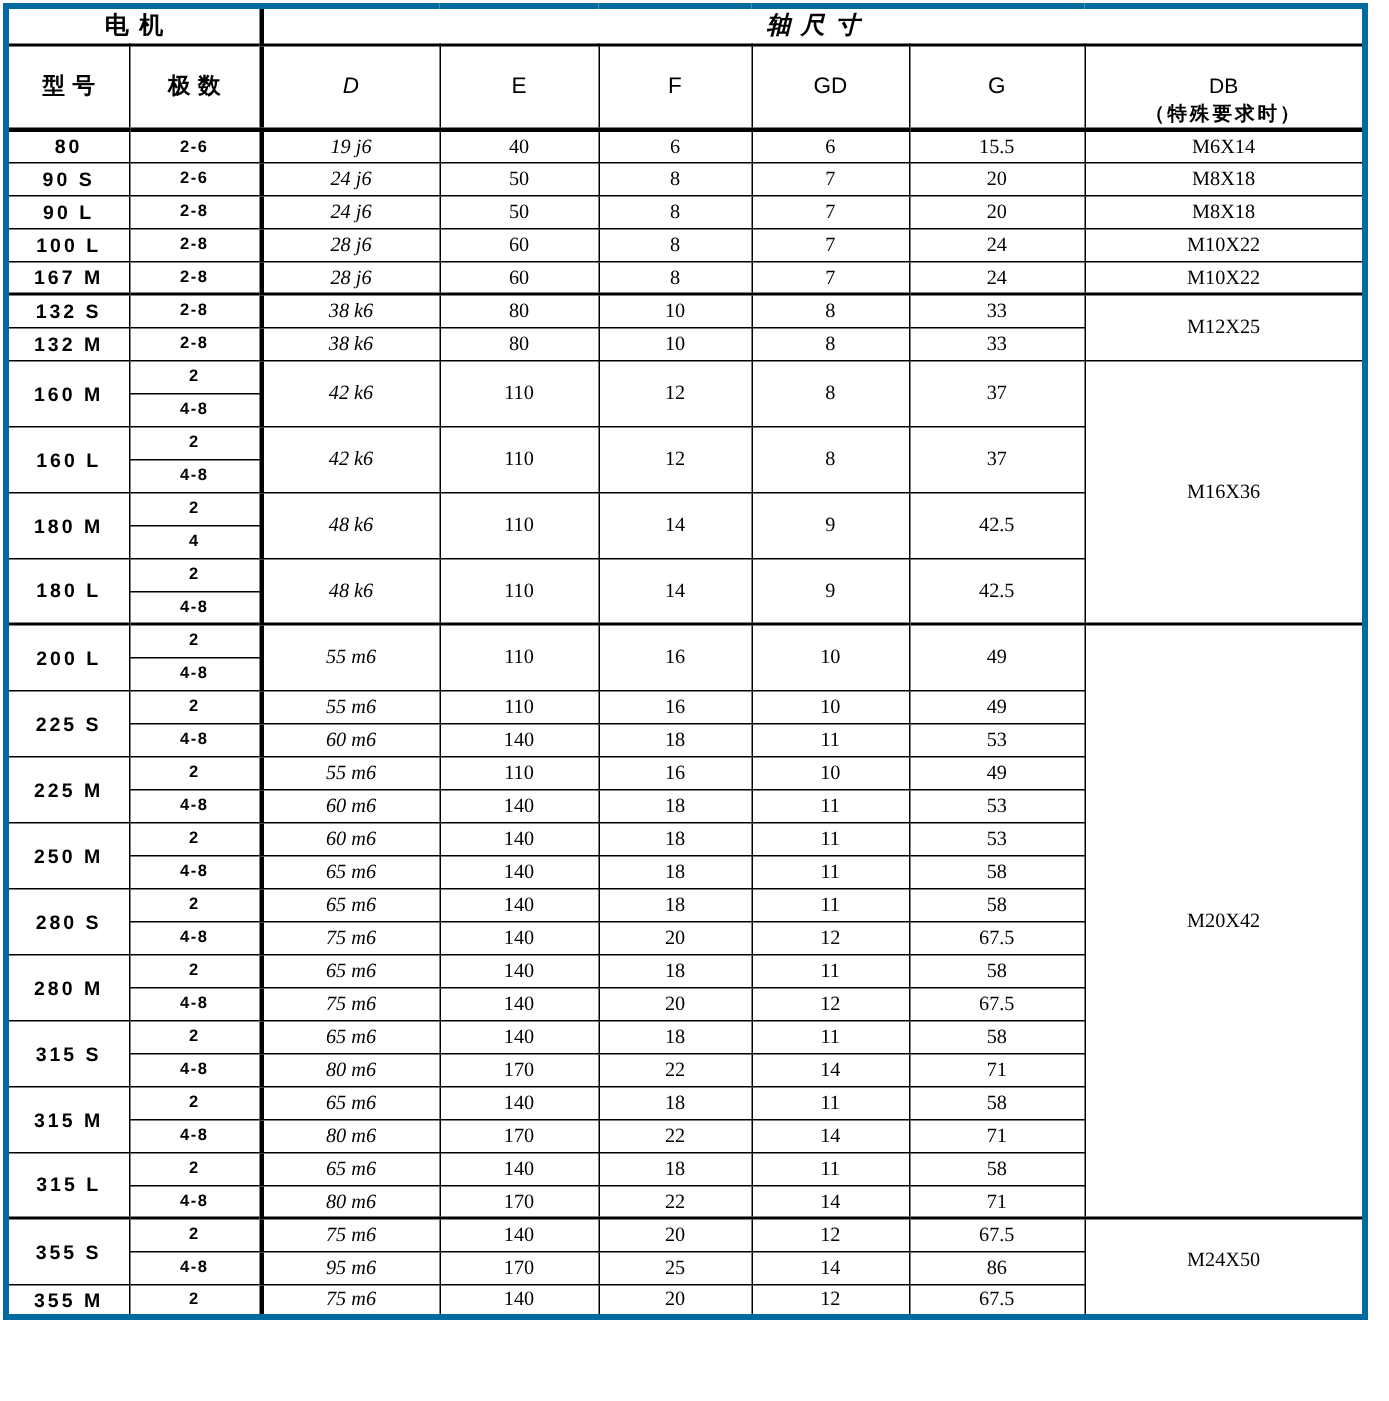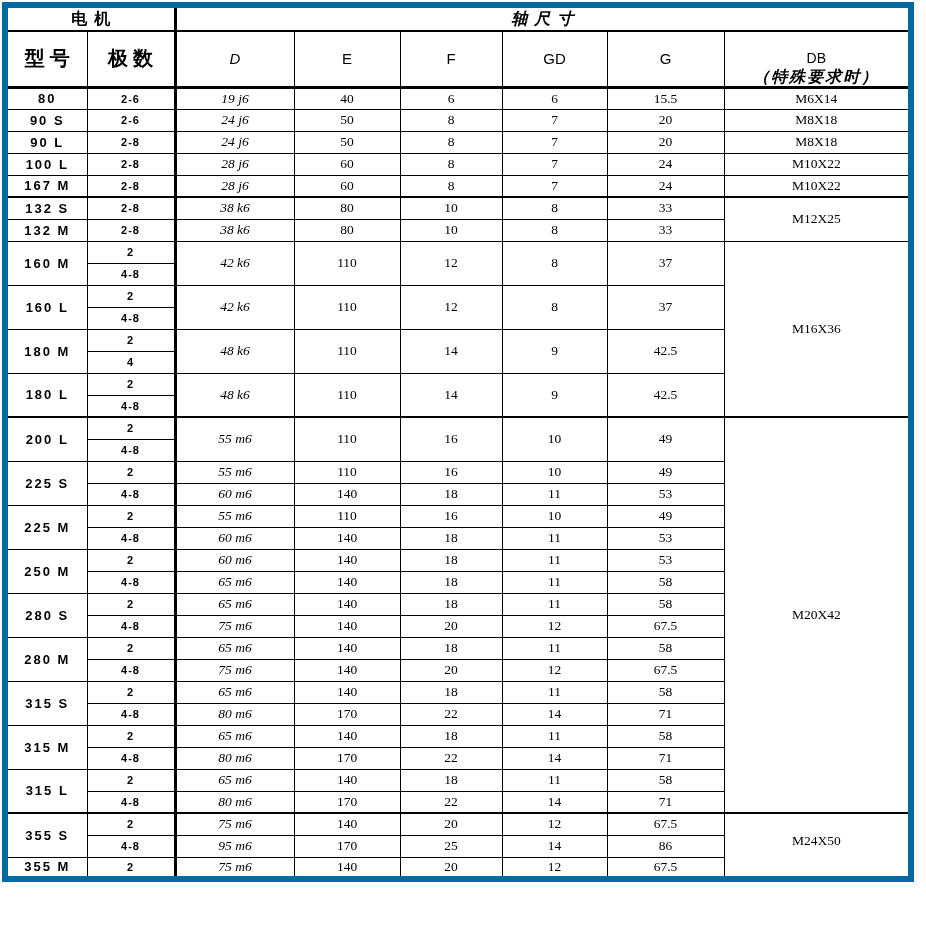--- a/index.html
+++ b/index.html
@@ -1,36 +1,36 @@
 <!DOCTYPE html>
 <html><head>
 <meta charset="utf-8">
 <style>
   html,body{margin:0;padding:0;background:#fff;}
   body{width:926px;font-family:"Liberation Sans",sans-serif;color:#000;}
   .sheet{padding:2px;}
-  table{border-collapse:collapse;table-layout:fixed;width:792px;border:6px solid #0369a1;}
+  table{border-collapse:collapse;table-layout:fixed;width:792px;border:4px solid #0369a1;}
   col.c-model{width:82px}
   col.c-poles{width:88px}
   col.c-d{width:119px}
   col.c-e{width:106px}
   col.c-f{width:102px}
   col.c-gd{width:105px}
   col.c-g{width:117px}
   col.c-db{width:187px}
   th,td{border:1px solid #000;padding:0;text-align:center;vertical-align:middle;overflow:hidden;background:#fff;}
   
   tr.hrow1{height:26px}
   tr.hrow2{height:56px}
   .hg{font-weight:bold;font-size:16px;letter-spacing:7px;text-indent:7px;border-bottom:2px solid #000;}
-  .hzh{font-weight:bold;font-size:20px;letter-spacing:5px;text-indent:5px;}
+  .hzh{font-weight:bold;font-size:15px;letter-spacing:5px;text-indent:5px;}
   .hcol{font-weight:normal;font-size:15px;font-family:"Liberation Sans",sans-serif;}
   tr.hrow2 th{border-bottom:3px solid #000;}
   .db-h1{font-size:14px;line-height:20px;margin-top:16px;}
-  .db-h2{font-weight:bold;font-size:16px;letter-spacing:2px;line-height:17px;font-style:italic;}
+  .db-h2{font-weight:bold;font-size:13px;letter-spacing:2px;line-height:17px;}
   
   tbody tr{height:22px;}
   td.model{font-weight:bold;font-size:13px;letter-spacing:2px;font-family:"Liberation Sans",sans-serif;}
   td.poles{font-weight:bold;font-size:11px;letter-spacing:1px;font-family:"Liberation Sans",sans-serif;}
   td.val{font-family:"Liberation Serif",serif;font-size:13.5px;}
   td.db{font-family:"Liberation Serif",serif;font-size:13.5px;margin-top:44px;}
   td.db-top{vertical-align:top;padding-top:19px;}
   
   .dcol{border-left:3px solid #000;font-style:italic;}
   .sec-top{border-top:2px solid #000;}

